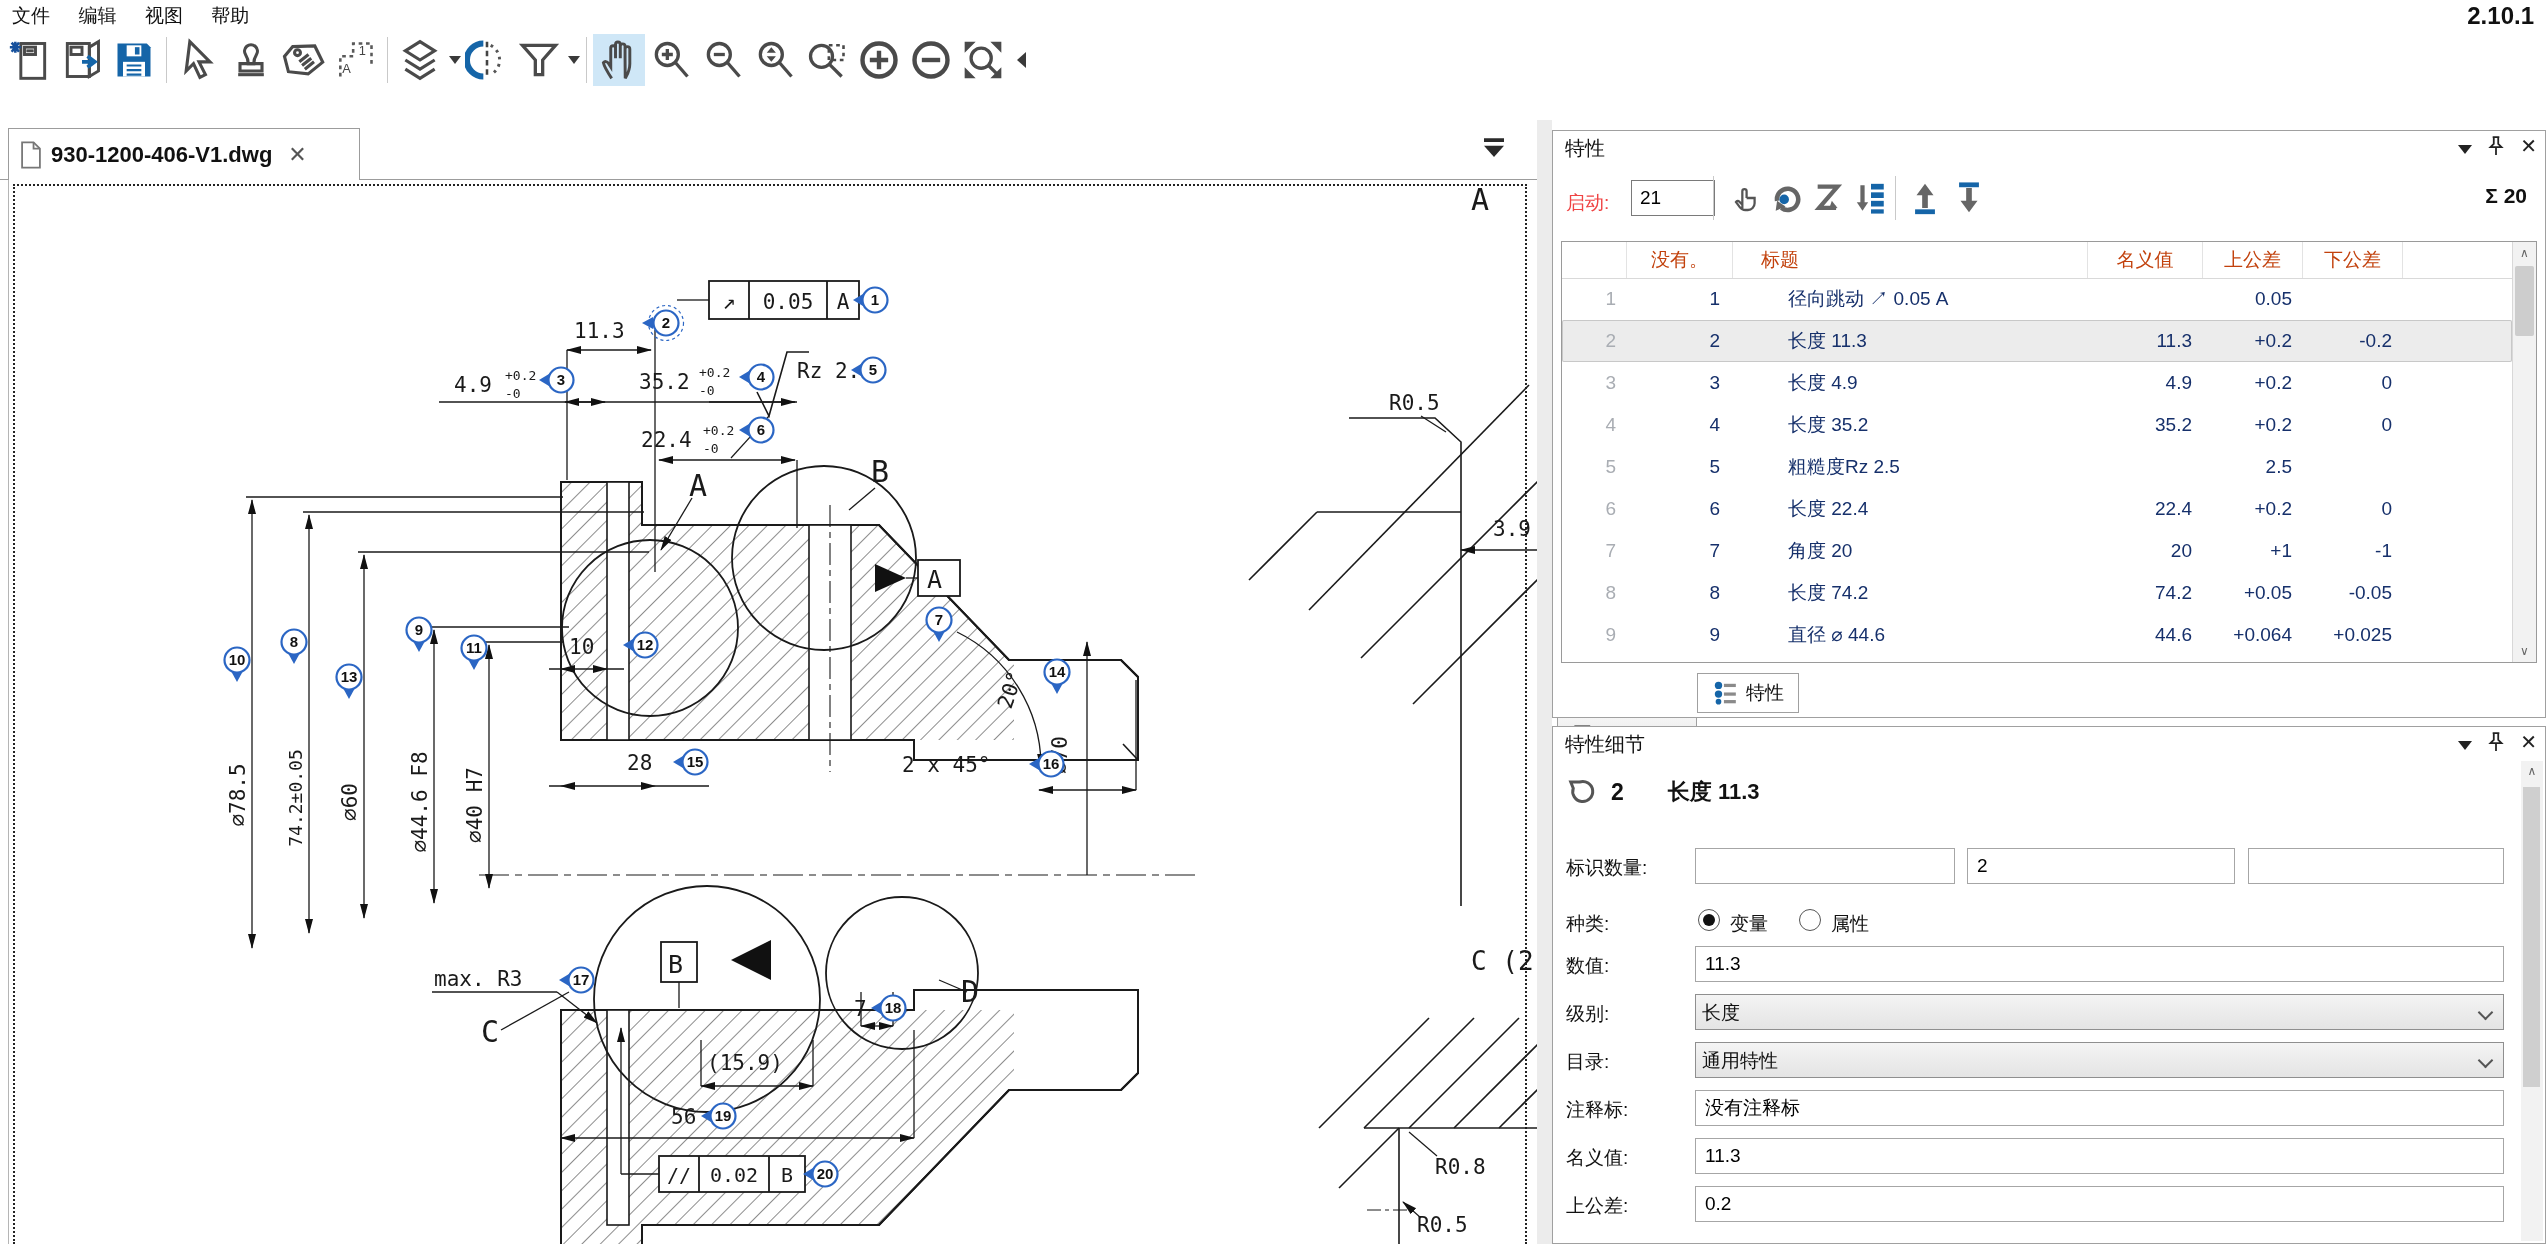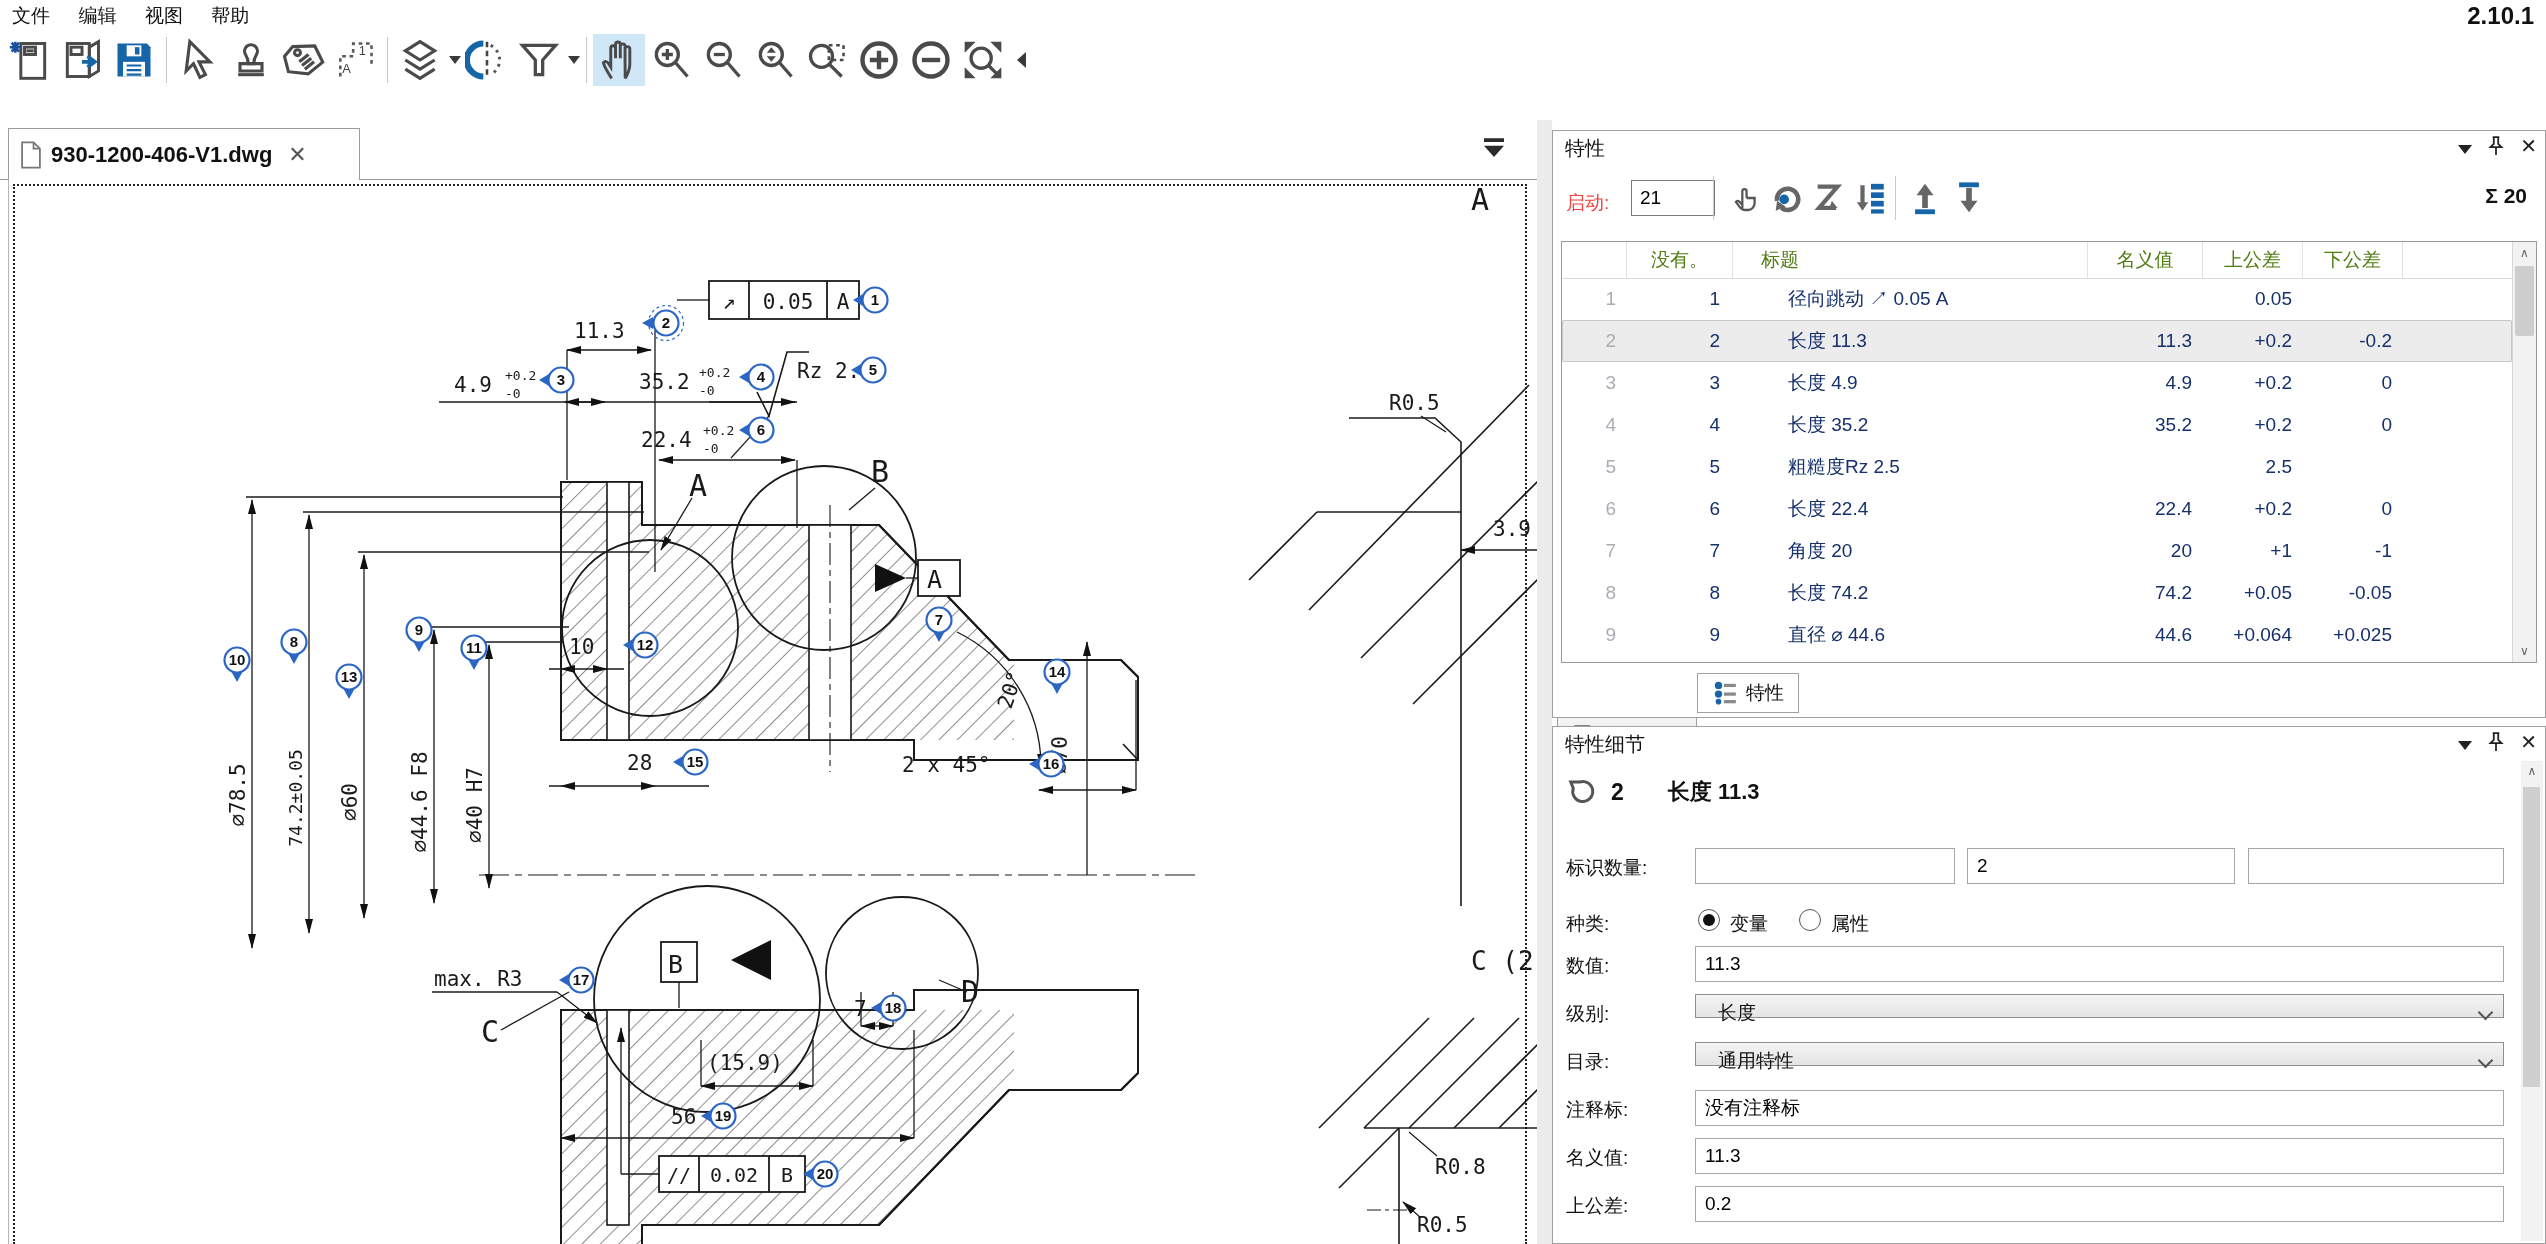--- a/index.html
+++ b/index.html
@@ -43,21 +43,21 @@
   .props-ctrl{position:absolute;left:0;top:35px;width:100%;height:70px;}
   .lbl{font-size:19px;color:#ef4444;}
   .start-lbl{position:absolute;left:13px;top:24px;}
   .start-input{position:absolute;left:78px;top:14px;width:66px;height:34px;border:1px solid #7a7a7a;font-size:19px;padding:0 8px;font-family:inherit;}
   .ctrl-sep{position:absolute;top:10px;width:1px;height:44px;background:#c9c9c9;}
   .cicon{position:absolute;top:12px;width:40px;height:40px;display:flex;align-items:center;justify-content:center;}
   .sigma{position:absolute;right:18px;top:18px;font-size:21px;font-weight:bold;}
   
   .ptable{position:absolute;left:8px;top:110px;width:976px;height:422px;border:1px solid #9a9a9a;box-sizing:border-box;}
   .tgrid{display:grid;grid-template-columns:64px 106px 355px 115px 100px 100px 106px;}
-  .thead{height:36px;line-height:36px;font-size:19px;color:#4d7c0f;border-bottom:1px solid #d9d9d9;}
+  .thead{height:36px;line-height:36px;font-size:19px;color:#c2410c;border-bottom:1px solid #d9d9d9;}
   .thead>div{border-left:1px solid #e3e3e3;text-align:center;overflow:hidden;white-space:nowrap;}
   .thead>div:first-child{border-left:none;}
   .thead .h-title{text-align:left;padding-left:28px;}
   .trow{height:42px;line-height:42px;font-size:19px;color:#16306b;position:relative;}
   .trow.sel{background:#ececec;box-shadow:inset 0 0 0 1px #c8c8c8;border-radius:2px;}
   .trow .c-idx{color:#a9adb3;text-align:right;padding-right:10px;}
   .trow .c-no{text-align:right;padding-right:12px;}
   .trow .c-title{text-align:left;padding-left:56px;white-space:nowrap;overflow:hidden;}
   .num{text-align:right;padding-right:10px;}
   .vscroll{position:absolute;right:0;top:0;width:24px;height:100%;background:#f2f2f2;border-left:1px solid #d8d8d8;box-sizing:border-box;}
@@ -69,21 +69,21 @@
   .dock-tabs{position:absolute;left:4px;top:542px;height:42px;display:flex;}
   .dock-tab{height:40px;display:flex;align-items:center;gap:8px;padding:0 14px;border:1px solid #a0a0a0;box-sizing:border-box;font-size:19px;}
   .dock-tab.inactive{background:linear-gradient(#f5f5f5,#e2e2e2);margin-top:44px;}
   .dock-tab.active{background:#fff;border-top-color:#a0a0a0;z-index:2;}
   
   .item-head{position:absolute;left:14px;top:50px;display:flex;align-items:center;gap:14px;}
   .item-no{font-size:23px;font-weight:bold;}
   .item-title{font-size:22px;font-weight:bold;margin-left:30px;}
   .frow-lbl{position:absolute;left:13px;font-size:19px;}
   .tinput{position:absolute;height:36px;border:1px solid #a6a6a6;font-size:19px;padding:0 9px;font-family:inherit;box-sizing:border-box;background:#fff;}
-  .combo{position:absolute;height:24px;border:1px solid #8f8f8f;background:linear-gradient(#f4f4f4,#e4e4e4);box-sizing:border-box;font-size:19px;line-height:36px;padding-left:22px;}
+  .combo{position:absolute;height:36px;border:1px solid #8f8f8f;background:linear-gradient(#f4f4f4,#e4e4e4);box-sizing:border-box;font-size:19px;line-height:36px;padding-left:6px;}
   .combo .chev{position:absolute;right:12px;top:12px;width:9px;height:9px;border-right:2px solid #555;border-bottom:2px solid #555;transform:rotate(45deg);}
   .radio{position:absolute;width:22px;height:22px;border:1px solid #555;border-radius:50%;box-sizing:border-box;background:#fff;}
   .radio.on::after{content:"";position:absolute;left:4px;top:4px;width:12px;height:12px;border-radius:50%;background:#111;}
   .rlabel{position:absolute;font-size:19px;}
   .dscroll{position:absolute;right:2px;top:34px;bottom:2px;width:22px;background:#f2f2f2;}
   .dscroll .thumb{position:absolute;left:2px;top:26px;width:17px;height:300px;background:#cfcfcf;}
   .dscroll .btn{position:absolute;left:0;width:100%;height:20px;color:#666;font-size:12px;text-align:center;line-height:20px;}
 </style>
 </head>
 <body>

